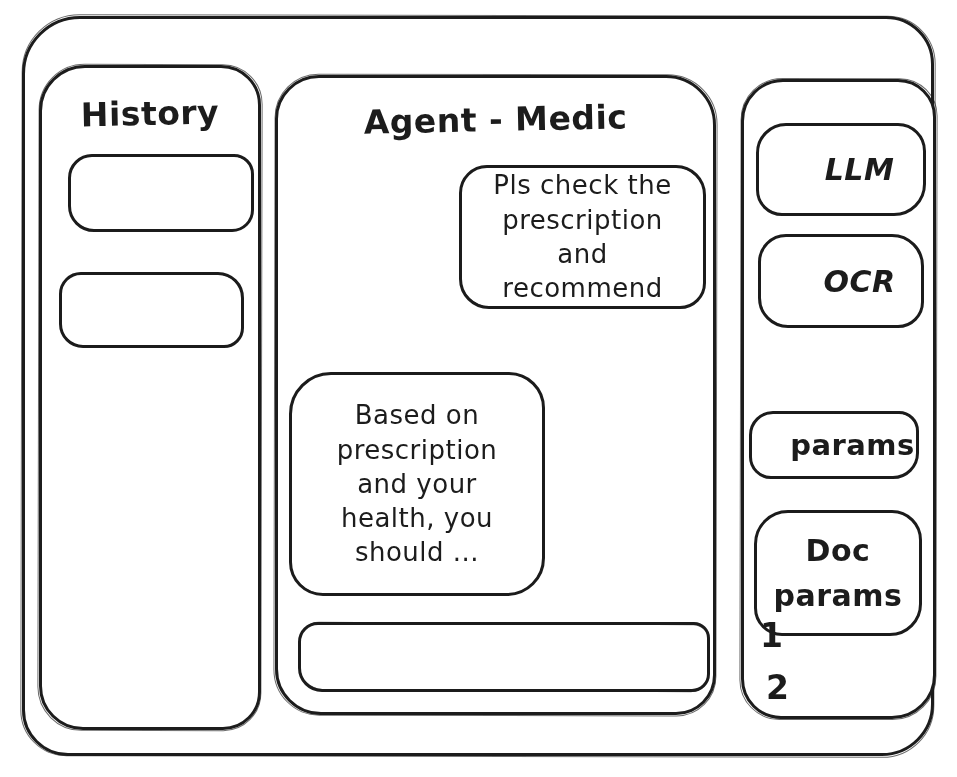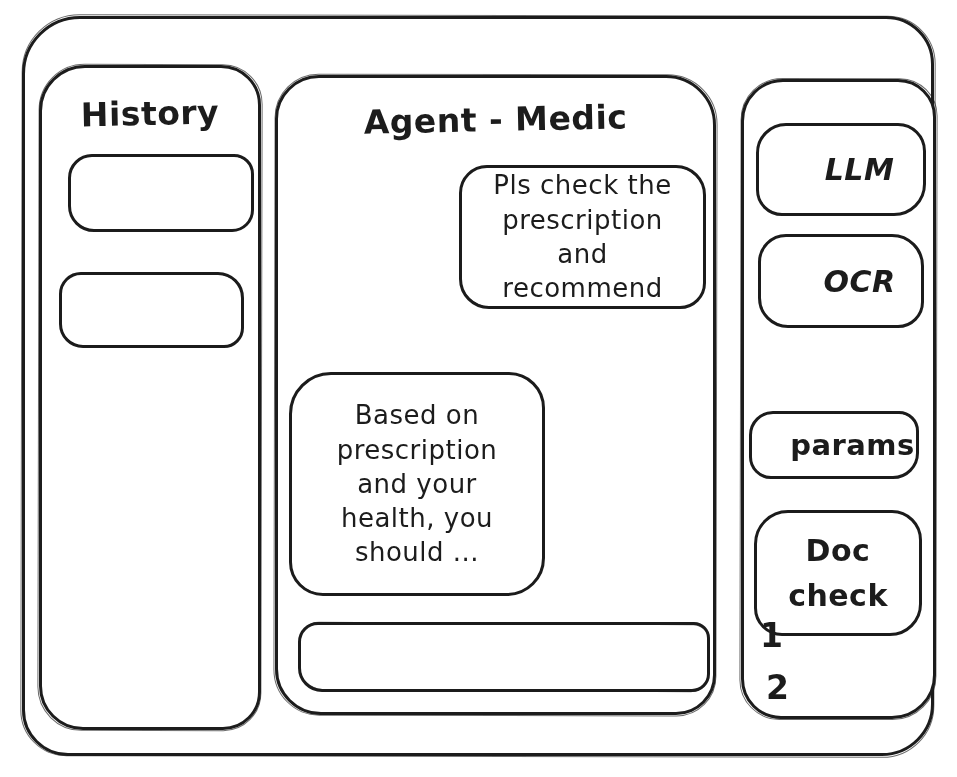--- a/index.html
+++ b/index.html
@@ -121,21 +121,21 @@
 
     <div class="sketch tool-btn slant hand" style="left:14px; top:152px; width:166px; height:94px; border-radius:28px 32px 26px 30px;">
       <span>OCR</span>
     </div>
 
     <div class="sketch tool-btn hand" style="left:5px; top:329px; width:170px; height:68px; border-radius:24px 20px 26px 22px; font-size:29px;">
       <span>params</span>
     </div>
 
     <div class="sketch tool-btn hand" style="left:10px; top:428px; width:168px; height:126px; border-radius:34px 30px 32px 28px; line-height:1.5; padding:0 30px;">
-      <span>Doc check</span>
+      <span>Doc params</span>
     </div>
 
     <div class="num-item hand" style="left:16px; top:534px;">1</div>
 
     <div class="num-item hand" style="left:22px; top:586px;">2</div>
   </div>
 
 </div>
 
 </body></html>

